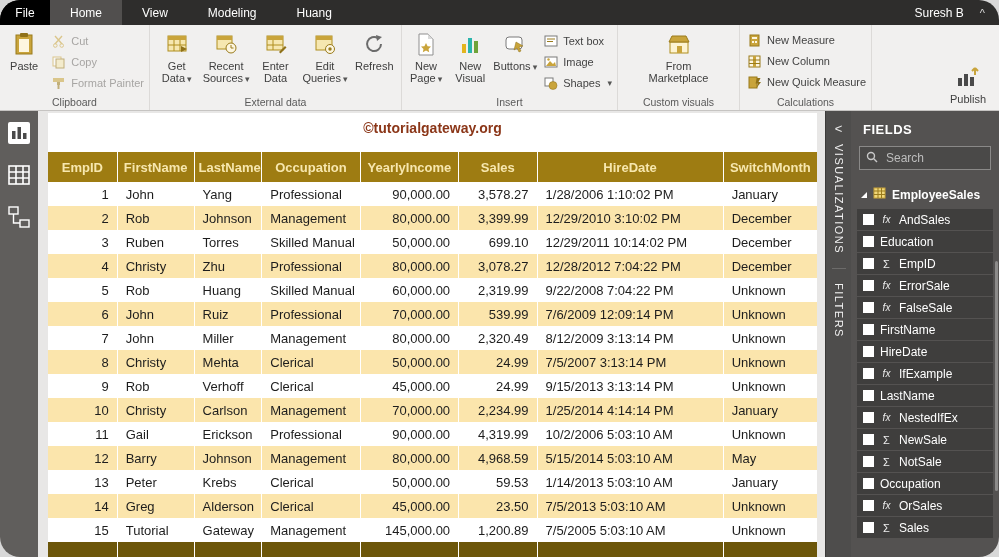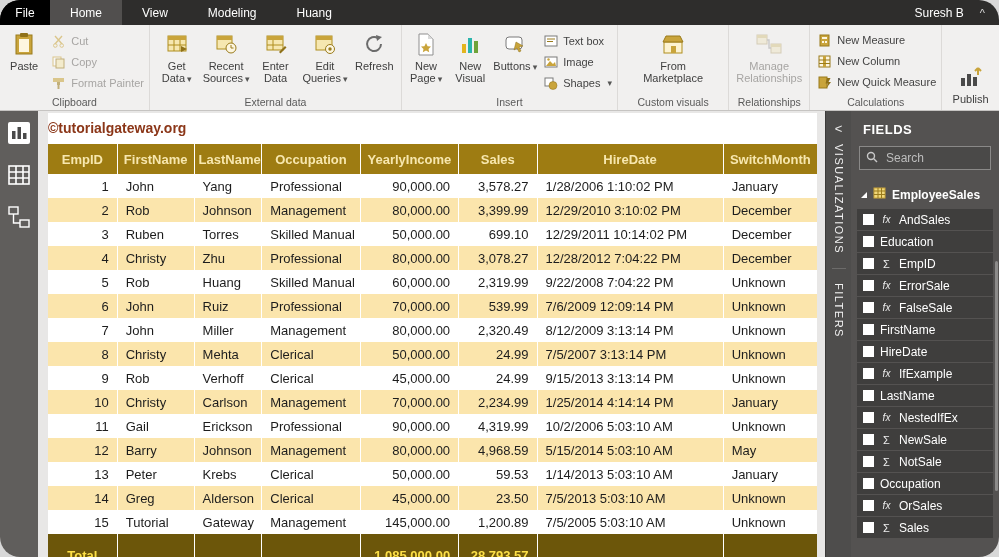--- a/index.html
+++ b/index.html
@@ -29,21 +29,21 @@
   .caret{font-size:9px;color:#555;margin-left:2px;}
   .share-group{margin-left:auto;border-right:none;margin-top:33px;}
 
   
   .main{display:flex;height:447px;}
   .leftnav{width:38px;background:#605E5C;display:flex;flex-direction:column;align-items:center;padding-top:10px;gap:18px;box-sizing:border-box;}
   .navbtn{width:24px;height:24px;display:flex;align-items:center;justify-content:center;cursor:default;}
 
   .canvas{flex:1;background:#E8E7E6;position:relative;overflow:hidden;}
   .page{position:absolute;left:10px;top:2px;right:8px;bottom:0;background:#fff;}
-  .report-title{text-align:left;color:var(--title-color,#8B3618);font-weight:bold;font-size:14px;padding:7px 0 8px;}
+  .report-title{text-align:center;color:var(--title-color,#8B3618);font-weight:bold;font-size:14px;padding:7px 0 16px;}
 
   table.tbl{width:100%;border-collapse:collapse;table-layout:fixed;font-size:13px;color:#1d1d1d;}
   .tbl th{background:var(--header-bg,#9E7C12);color:var(--header-text,#F7E7AE);font-weight:bold;height:30px;
           font-size:13px;border-right:1px solid rgba(255,255,255,.3);text-align:center;padding:0 4px;overflow:hidden;}
   .tbl td{height:24px;padding:0 8px;border-right:1px solid rgba(255,255,255,.55);overflow:hidden;white-space:nowrap;}
   .tbl th:last-child,.tbl td:last-child{border-right:none;}
   .tbl tbody tr.alt td{background:var(--row-alt,#FBE5AC);}
   .tbl tfoot td{background:var(--total-bg,#6C560A);color:#fde047;font-weight:bold;height:43px;}
   .al-left{text-align:left}.al-right{text-align:right}.al-center{text-align:center}
 
@@ -283,37 +283,20 @@
                 <path d="M2 9 L5 3 H19 L22 9 Z" fill="#C9A43B" stroke="#9A7B1C"></path>
                 <rect x="10" y="13" width="5" height="7" fill="#C9A43B"></rect>
               </svg>
           </span>
           <span class="lbl">From Marketplace</span>
         </div>
       </div>
       <div class="rgroup-label">Custom visuals</div>
     </div>
 
-    <div class="rgroup" style="width:84px">
-      <div class="rgroup-content" style="justify-content:center;width:100%;">
-        <div class="btn-big disabled" style="width:74px">
-          <span class="icn">
-            <svg width="26" height="22">
-                <rect x="1" y="2" width="10" height="9" fill="#EFE6C8" stroke="#BDB08A"></rect>
-                <rect x="1" y="2" width="10" height="3" fill="#D6C78F"></rect>
-                <rect x="15" y="11" width="10" height="9" fill="#EFE6C8" stroke="#BDB08A"></rect>
-                <rect x="15" y="11" width="10" height="3" fill="#D6C78F"></rect>
-                <path d="M11 7 H13 V15 H15" fill="none" stroke="#A9A9A9" stroke-width="1.4"></path>
-              </svg>
-          </span>
-          <span class="lbl">Manage Relationships</span>
-        </div>
-      </div>
-      <div class="rgroup-label">Relationships</div>
-    </div>
 
     <div class="rgroup" style="width:132px">
       <div class="rgroup-content">
         <div class="small-col" style="padding-top:6px;">
           <div class="btn-small">
             <span class="sicn">
                 <svg width="13" height="13">
                   <rect x="2" y="1" width="9" height="11" fill="#C9A43B" stroke="#9A7B1C"></rect>
                   <rect x="4" y="3" width="5" height="2" fill="#FDF6E0"></rect>
                   <rect x="4" y="7" width="2" height="2" fill="#FDF6E0"></rect>

